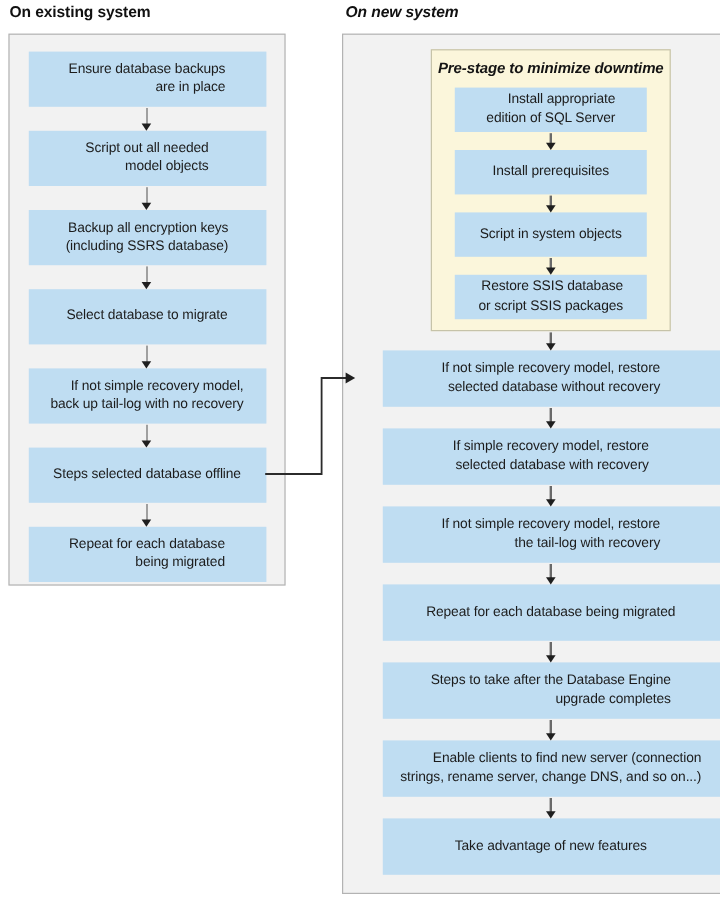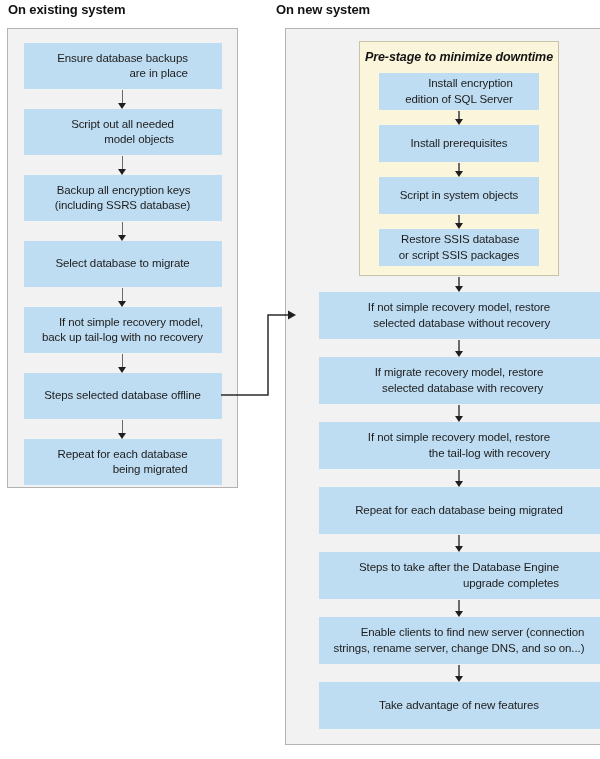--- a/index.html
+++ b/index.html
@@ -20,21 +20,21 @@
   .col-header {
     position: absolute;
     top: 2px;
     font-size: 13px;
     font-weight: 700;
     color: #111111;
     letter-spacing: -0.1px;
     text-align: center;
   }
   .col-header.left  { left: 8px; }
-  .col-header.right { left: 276px; }
+  .col-header.right { left: 288px; font-style: italic; }
 
   .panel {
     position: absolute;
     box-sizing: border-box;
     background: #F2F2F2;
     border: 1px solid #B3B3B3;
     display: flex;
     flex-direction: column;
     align-items: center;
   }
@@ -140,35 +140,35 @@
     <div class="darrow h20"></div>
     <div class="step">Steps selected database offline</div>
     <div class="darrow h20"></div>
     <div class="step">Repeat for each database
 being migrated</div>
   </div>
 
   <div class="panel right-panel">
     <div class="prestage">
       <div class="prestage-title">Pre-stage to minimize downtime</div>
-      <div class="step">Install encryption
+      <div class="step">Install appropriate
 edition of SQL Server</div>
       <div class="darrow h15"></div>
       <div class="step">Install prerequisites</div>
       <div class="darrow h15"></div>
       <div class="step">Script in system objects</div>
       <div class="darrow h15"></div>
       <div class="step">Restore SSIS database
 or script SSIS packages</div>
     </div>
     <div class="darrow h16"></div>
     <div class="step">If not simple recovery model, restore
 selected database without recovery</div>
     <div class="darrow h18"></div>
-    <div class="step">If migrate recovery model, restore
+    <div class="step">If simple recovery model, restore
 selected database with recovery</div>
     <div class="darrow h18"></div>
     <div class="step">If not simple recovery model, restore
 the tail-log with recovery</div>
     <div class="darrow h18"></div>
     <div class="step">Repeat for each database being migrated</div>
     <div class="darrow h18"></div>
     <div class="step">Steps to take after the Database Engine
 upgrade completes</div>
     <div class="darrow h18"></div>

